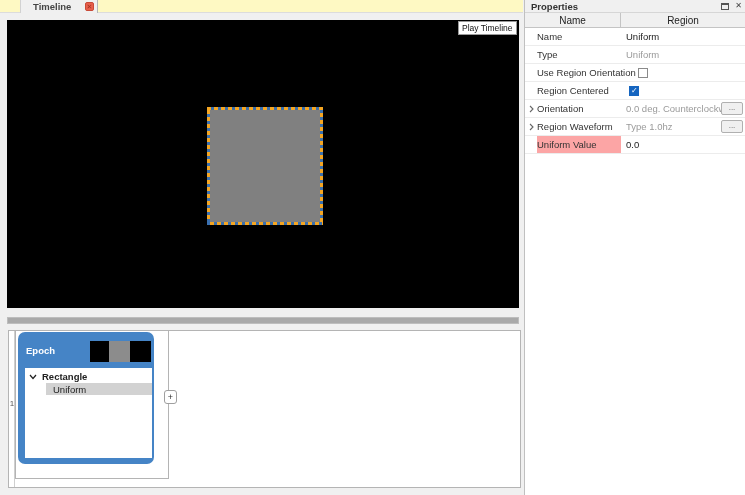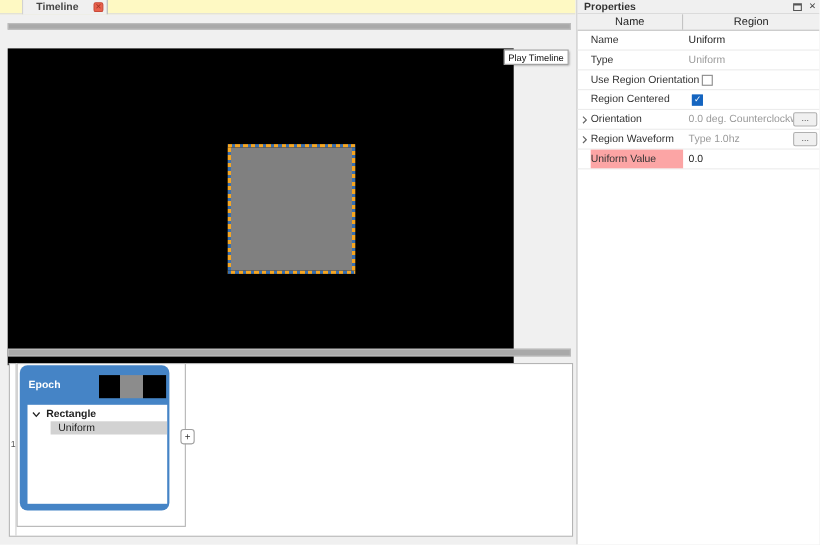--- a/index.html
+++ b/index.html
@@ -12,21 +12,21 @@
   .tab { position:absolute; left:20px; top:0; width:78px; height:13px; background:#f0f0f0;
          border-left:1px solid #d2d2d2; border-right:1px solid #b6b6b6; display:flex; align-items:center; }
   .tab-label { font-size:9.5px; font-weight:700; color:#454545; margin-left:12px; white-space:nowrap; }
   .tab-close { margin-left:auto; margin-right:3px; width:9px; height:9px; background:#e8604c; border:1px solid #c94a38;
                border-radius:2px; color:#a23324; font-size:7px; line-height:7px; text-align:center; cursor:pointer; }
 
   
   .hscroll { position:absolute; left:7px; width:512px; height:6px; background:#a9a9a9; border:1px solid #bdbdbd; }
   .hscroll.top { top:21px; }
   .hscroll.bottom { top:317px; height:7px; }
-  .canvas { position:absolute; left:7px; top:44px; width:460px; height:288px; background:#000; }
+  .canvas { position:absolute; left:7px; top:20px; width:512px; height:288px; background:#000; }
 
   .stim-wrap { position:absolute; left:200px; top:87px; width:116px; height:118px; }
   .stim-square { position:absolute; left:3px; top:3px; width:110px; height:112px; background:#808080; }
   .dash { position:absolute; }
   .dash.t { left:0; top:0; right:0; height:3px; background:repeating-linear-gradient(90deg,#f5a623 0 4px,#3a70b0 4px 7px); }
   .dash.b { left:0; bottom:0; right:0; height:3px; background:repeating-linear-gradient(90deg,#3a70b0 0 3px,#f5a623 3px 7px); }
   .dash.l { left:0; top:3px; bottom:3px; width:3px; background:repeating-linear-gradient(180deg,#f5a623 0 4px,#3a70b0 4px 7px); }
   .dash.r { right:0; top:3px; bottom:3px; width:3px; background:repeating-linear-gradient(180deg,#3a70b0 0 3px,#f5a623 3px 7px); }
 
   .tooltip { position:absolute; left:451px; top:1px; background:#fff; border:1px solid #9a9a9a;

